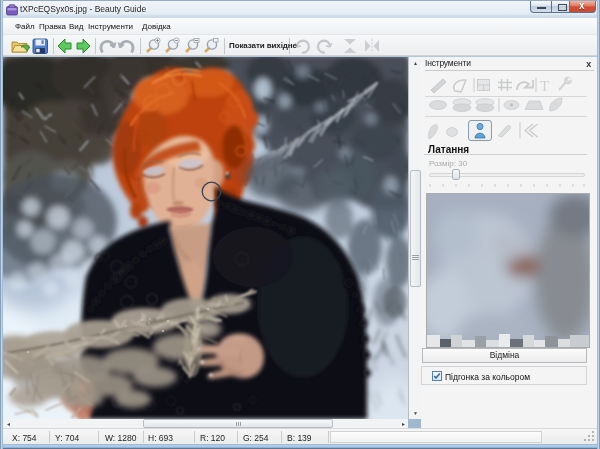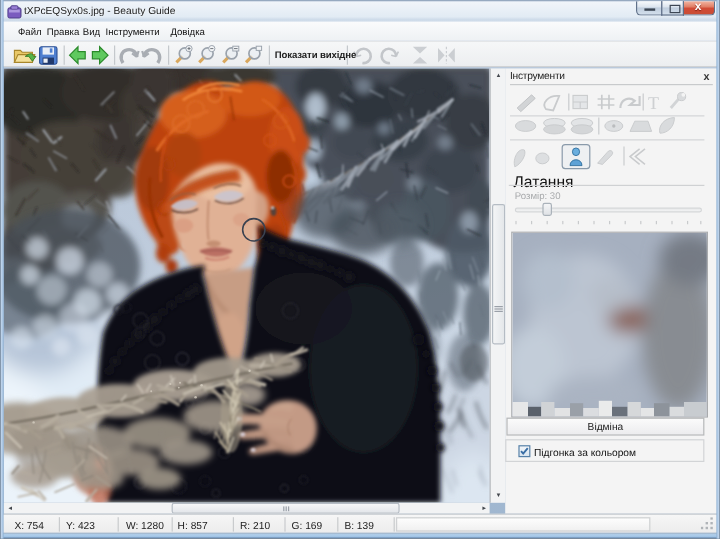--- a/index.html
+++ b/index.html
@@ -30,21 +30,21 @@
 #vthumb{position:absolute;left:1px;top:113px;width:11px;height:117px;background:linear-gradient(90deg,#f4f5f6,#e4e7ea);border:1px solid #b5bcc4;border-radius:2px;box-sizing:border-box;}
 
 #hscroll{position:absolute;left:3px;top:419px;width:405px;height:9px;background:#f2f3f4;}
 #hthumb{position:absolute;left:140px;top:0px;width:190px;height:9px;background:linear-gradient(#f6f7f8,#e3e6ea);border:1px solid #b5bcc4;border-radius:2px;box-sizing:border-box;}
 .sarrow{position:absolute;font-size:5px;color:#44484e;line-height:7px;}
 
 #panel{position:absolute;left:421px;top:57px;width:177px;height:371px;background:#f4f4f4;}
 #paneltitle{position:absolute;left:4px;top:1px;width:169px;height:12px;font-size:8.5px;letter-spacing:-0.2px;color:#222;border-bottom:1px solid #c8cacc;}
 #panelx{position:absolute;right:3px;top:1px;font-size:9px;color:#333;font-weight:bold;}
 .hr{position:absolute;left:3px;width:163px;height:1px;background:#cfd1d3;}
-#lbl-lat{position:absolute;left:7px;top:87px;font-size:13px;font-weight:normal;color:#111;}
+#lbl-lat{position:absolute;left:7px;top:87px;font-size:10px;font-weight:bold;color:#111;}
 #lbl-roz{position:absolute;left:8px;top:102px;font-size:8px;color:#a8aaac;}
 #slider{position:absolute;left:8px;top:116px;width:156px;height:4px;background:linear-gradient(#e8e9ea,#f2f3f4);border:1px solid #d4d6d8;border-radius:2px;box-sizing:border-box;}
 #sthumb{position:absolute;left:31px;top:112px;width:8px;height:11px;background:linear-gradient(#f4f5f6,#dfe2e6);border:1px solid #aab2ba;border-radius:2px;box-sizing:border-box;}
 #ticks{position:absolute;left:8px;top:127px;width:156px;height:3px;}
 #preview{position:absolute;left:5px;top:136px;width:164px;height:155px;border:1px solid #a9abad;background:#fff;box-sizing:border-box;}
 #btn-vid{position:absolute;left:1px;top:291px;width:165px;height:15px;background:linear-gradient(#fbfbfb,#ececee);border:1px solid #b6b8ba;box-sizing:border-box;font-size:8.5px;color:#222;text-align:center;line-height:13px;}
 #chkbox{position:absolute;left:0px;top:309px;width:166px;height:19px;border:1px solid #d2d4d6;box-sizing:border-box;}
 #chk{position:absolute;left:10px;top:4px;width:10px;height:10px;background:linear-gradient(#f2f6fa,#d8e4ef);border:1px solid #5580a8;box-sizing:border-box;}
 #chklbl{position:absolute;left:23px;top:5px;font-size:8.5px;color:#111;}
 
@@ -960,25 +960,25 @@
           <path d="M1.2 4 L3 6 L6.8 1.5" fill="none" stroke="#3a6ea5" stroke-width="1.6"></path>
         </svg>
       </div>
     <div id="chklbl">Підгонка за кольором</div>
   </div>
   <div id="btn-vid">Відміна</div>
 </div>
 
 <div id="statusbar">
   <span class="cell" style="left:10px;">X: 754</span>
-  <span class="cell" style="left:53px;">Y: 423</span>
+  <span class="cell" style="left:53px;">Y: 704</span>
   <span class="cell" style="left:103px;">W: 1280</span>
-  <span class="cell" style="left:146px;">H: 857</span>
-  <span class="cell" style="left:198px;">R: 210</span>
-  <span class="cell" style="left:241px;">G: 169</span>
+  <span class="cell" style="left:146px;">H: 693</span>
+  <span class="cell" style="left:198px;">R: 120</span>
+  <span class="cell" style="left:241px;">G: 254</span>
   <span class="cell" style="left:285px;">B: 139</span>
   <span class="div" style="left:47px;"></span>
   <span class="div" style="left:96px;"></span>
   <span class="div" style="left:141px;"></span>
   <span class="div" style="left:192px;"></span>
   <span class="div" style="left:235px;"></span>
   <span class="div" style="left:279px;"></span>
   <span class="div" style="left:326px;"></span>
   <div id="sprog"></div>
   <svg id="grip" width="12" height="12">

